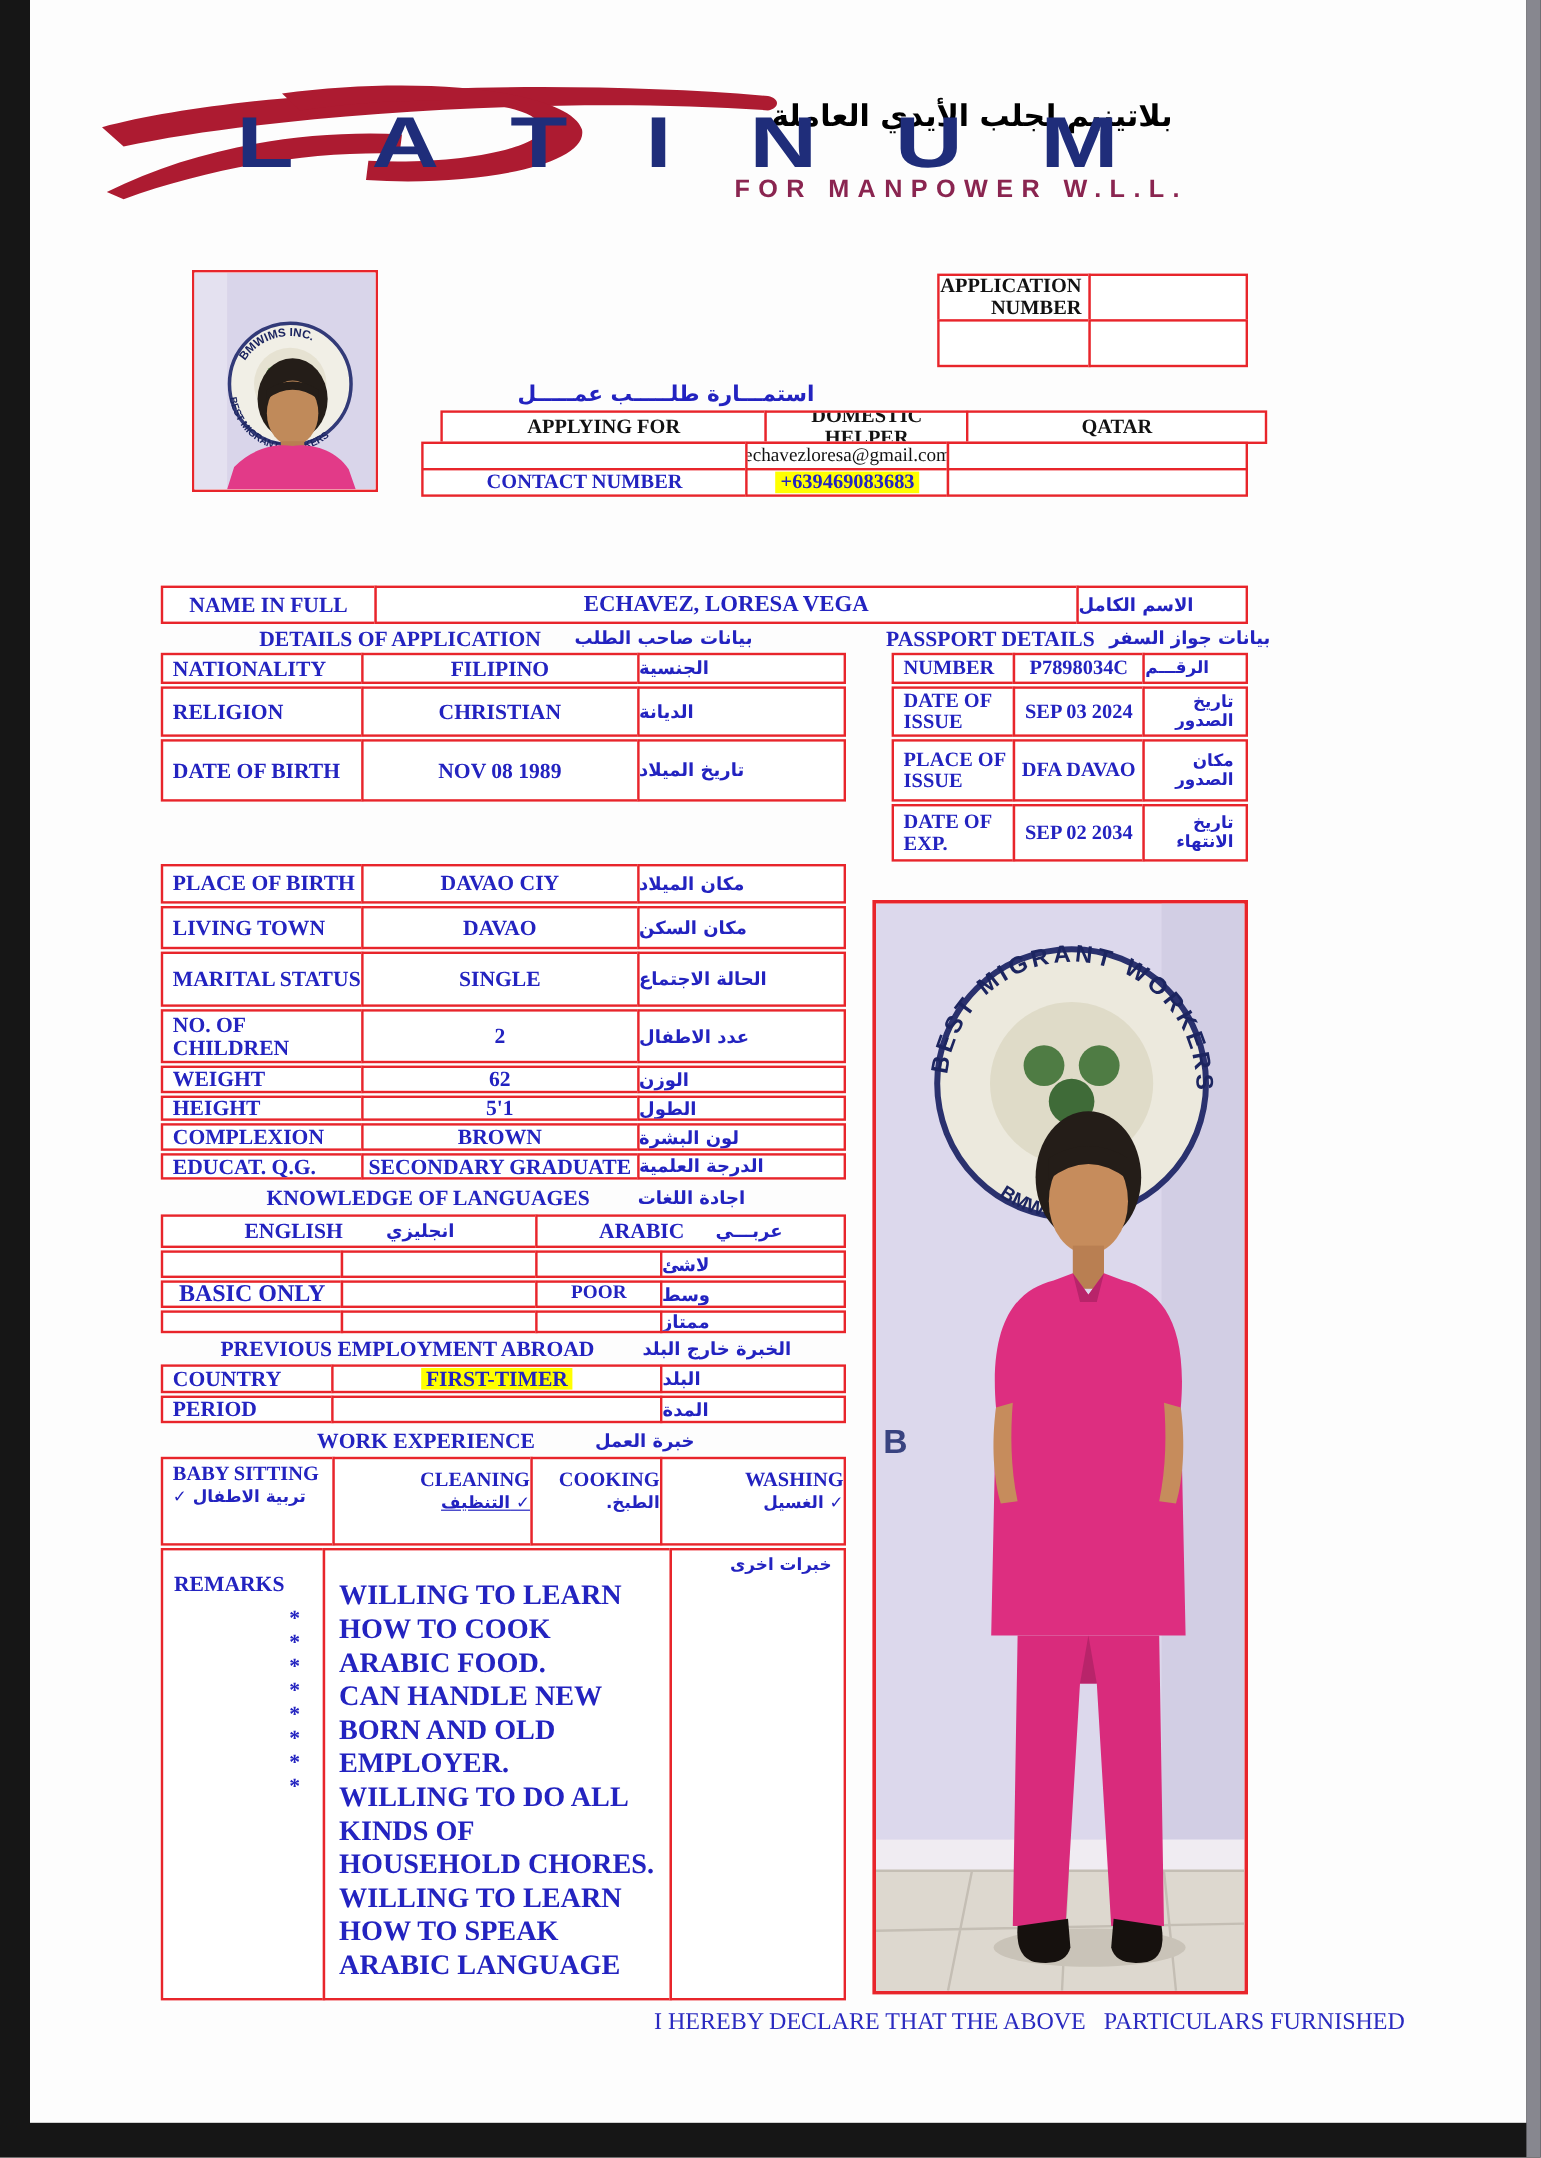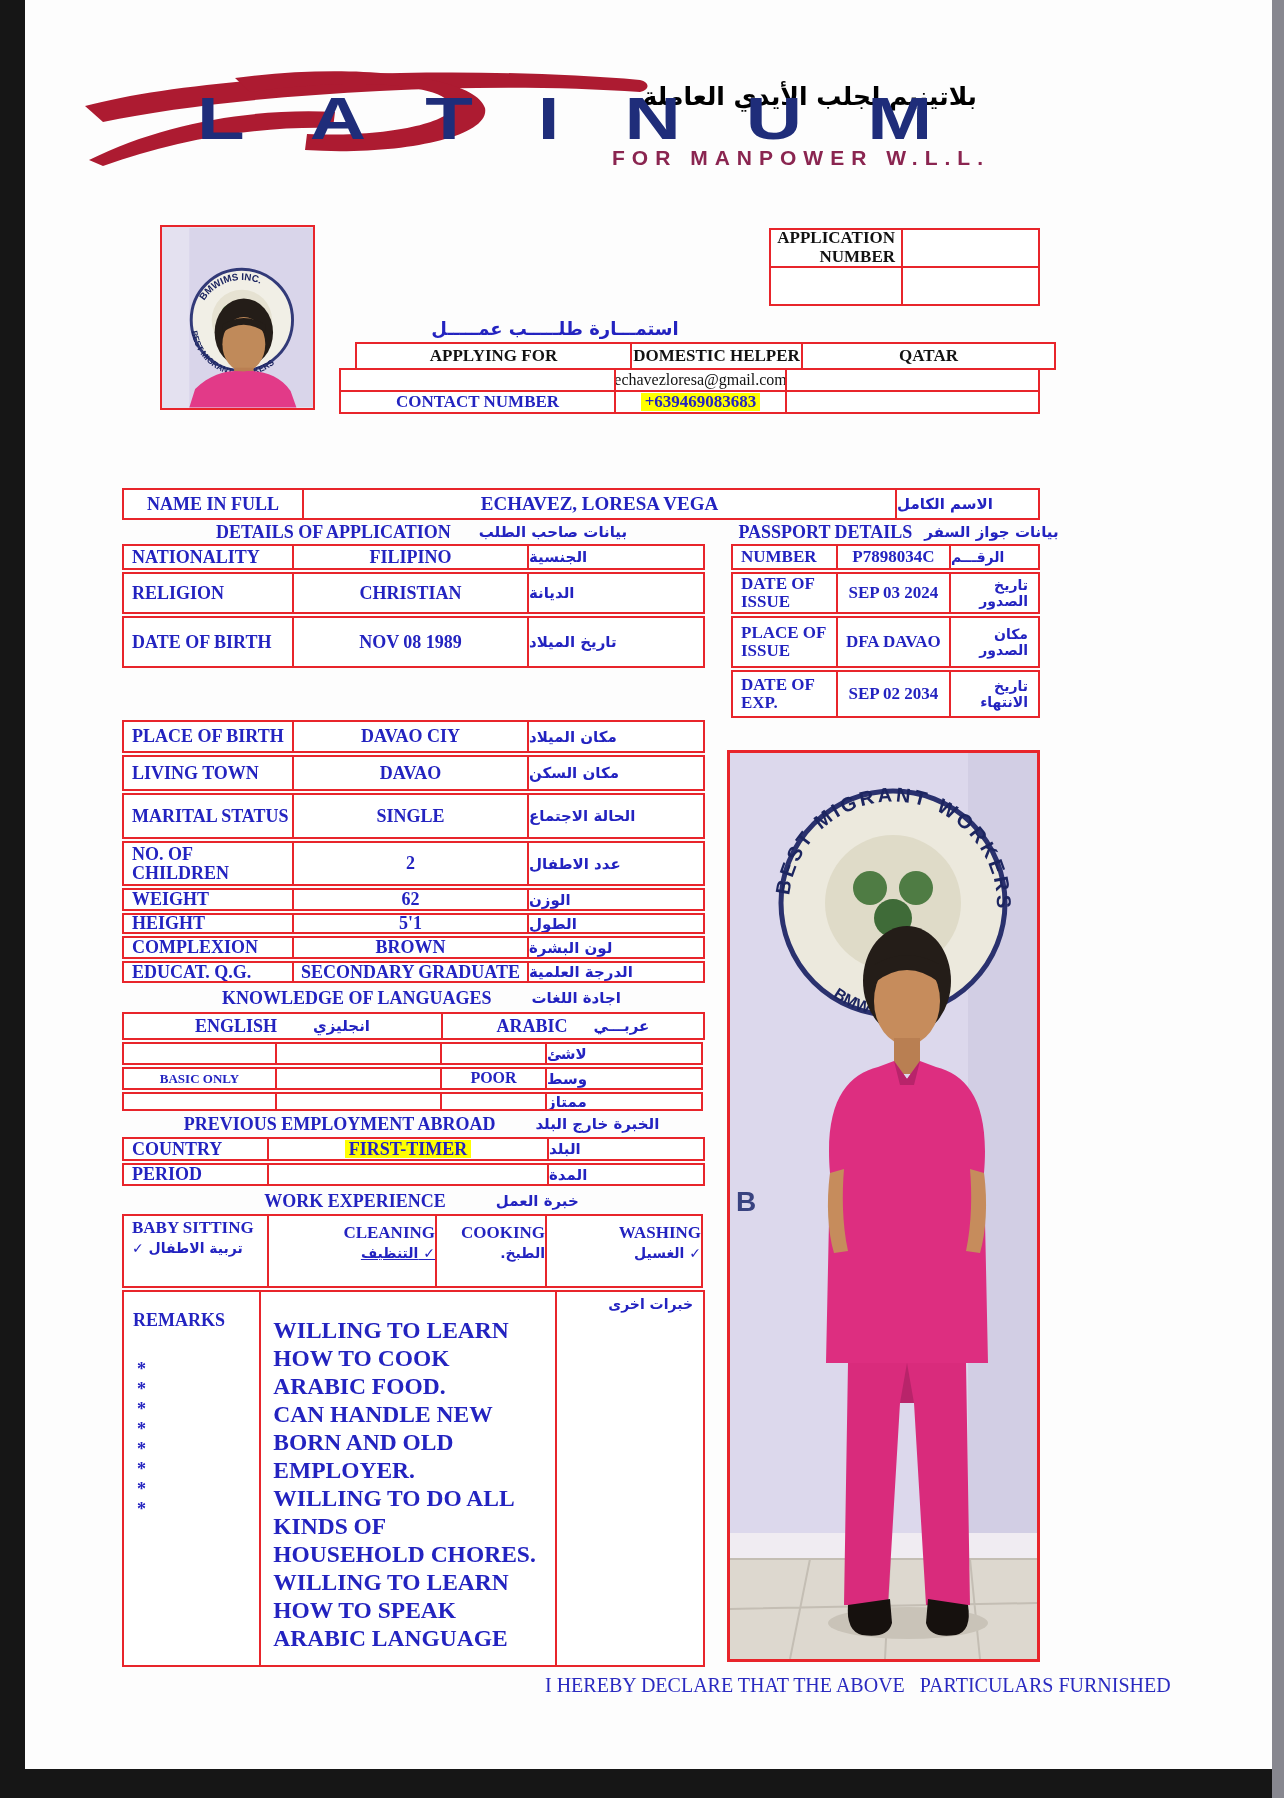--- a/index.html
+++ b/index.html
@@ -8,21 +8,21 @@
   }
   html,body{margin:0;padding:0;}
   body{width:1284px;height:1798px;background:#161616;position:relative;overflow:hidden;
        font-family:"Liberation Serif",serif;}
   .page{position:absolute;left:25px;top:0;width:1247px;height:1769px;background:#fdfdfd;}
   .right-strip{position:absolute;left:1272px;top:0;width:12px;height:1798px;background:#87878f;}
   .abs{position:absolute;}
   .trow{position:absolute;display:flex;}
   .cell{border:2px solid var(--red);margin-left:-2px;box-sizing:border-box;height:100%;
         display:flex;align-items:center;overflow:hidden;background:#fff;}
-  .cell:first-child{margin-left:4px;}
+  .cell:first-child{margin-left:16px;}
   .lbl{justify-content:flex-start;padding-left:8px;font-weight:bold;font-size:18px;color:var(--blue);line-height:1.05;}
   .lbl.sm{font-size:17px;}
   .val{justify-content:center;font-weight:bold;font-size:18px;color:var(--blue);text-align:center;line-height:1.05;}
   .arc{justify-content:flex-end;padding-right:10px;direction:rtl;font-family:"DejaVu Sans",sans-serif;
        font-weight:bold;font-size:15px;color:var(--blue);}
   .blk{color:var(--black);}
   .hl{background:var(--hl);padding:0 4px;}
   .shead{position:absolute;display:flex;justify-content:center;align-items:center;
          font-weight:bold;color:var(--blue);}
   .shead .en{font-size:18px;}
@@ -210,21 +210,21 @@
       <span style="font-family:'DejaVu Sans',sans-serif;font-weight:bold;font-size:15px;color:var(--blue);direction:rtl">عربـــي</span>
     </div>
   </div>
   <div class="trow" style="left:93px;top:1042px;width:587px;height:23px">
     <div class="cell val" style="width:155px;font-size:16px"></div>
     <div class="cell" style="width:167px"></div>
     <div class="cell val" style="width:107px;font-size:16px"></div>
     <div class="cell arc" style="width:158px">لاشئ</div>
   </div>
   <div class="trow" style="left:93px;top:1067px;width:587px;height:23px">
-    <div class="cell val" style="width:155px;font-size:13px">BASIC ONLY</div>
+    <div class="cell val" style="width:155px;font-size:20px">BASIC ONLY</div>
     <div class="cell" style="width:167px"></div>
     <div class="cell val" style="width:107px;font-size:16px">POOR</div>
     <div class="cell arc" style="width:158px">وسط</div>
   </div>
   <div class="trow" style="left:93px;top:1092px;width:587px;height:19px">
     <div class="cell val" style="width:155px;font-size:16px"></div>
     <div class="cell" style="width:167px"></div>
     <div class="cell val" style="width:107px;font-size:16px"></div>
     <div class="cell arc" style="width:158px">ممتاز</div>
   </div>
@@ -262,21 +262,21 @@
     <div class="cell colcell" style="width:112px;padding-top:8px;">
       <div class="skill-label">COOKING</div>
       <div class="skill-ar">.الطبخ</div>
     </div>
     <div class="cell colcell" style="width:158px;padding-top:8px;">
       <div class="skill-label">WASHING</div>
       <div class="skill-ar">الغسيل ✓</div>
     </div>
   </div>
   <div class="trow" style="left:93px;top:1290px;width:587px;height:377px">
-    <div class="cell" style="width:147px;flex-direction:column;align-items:flex-start;justify-content:flex-start;padding:18px 0 0 9px;">
+    <div class="cell" style="width:147px;flex-direction:row;align-items:flex-start;justify-content:flex-start;padding:18px 0 0 9px;">
       <div style="font-weight:bold;font-size:18px;color:var(--blue);">REMARKS</div>
       <div class="pre" style="font-weight:bold;font-size:18px;color:var(--blue);line-height:20px;margin-top:28px;padding-left:4px;">*
 *
 *
 *
 *
 *
 *
 *</div>
     </div>

